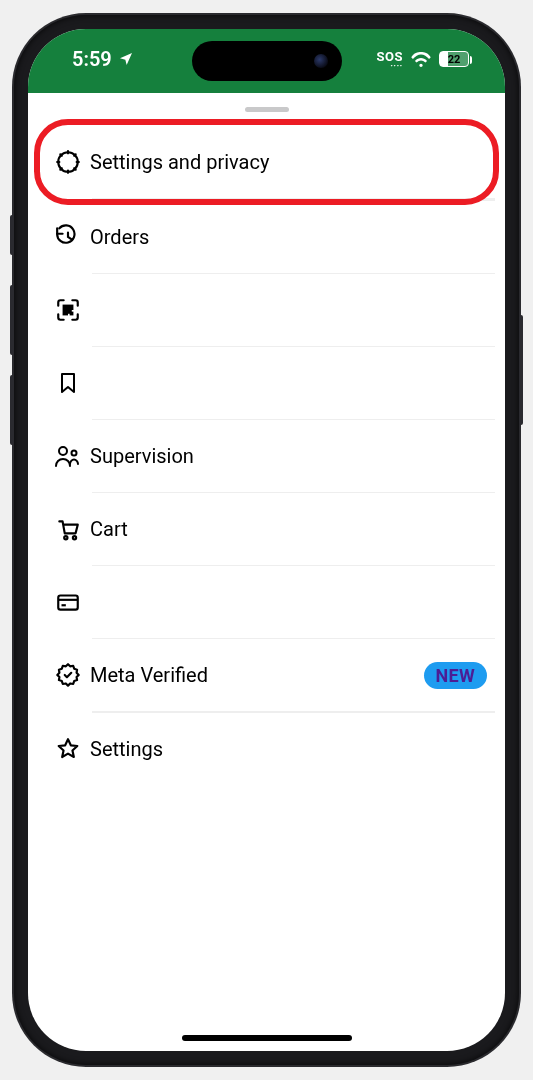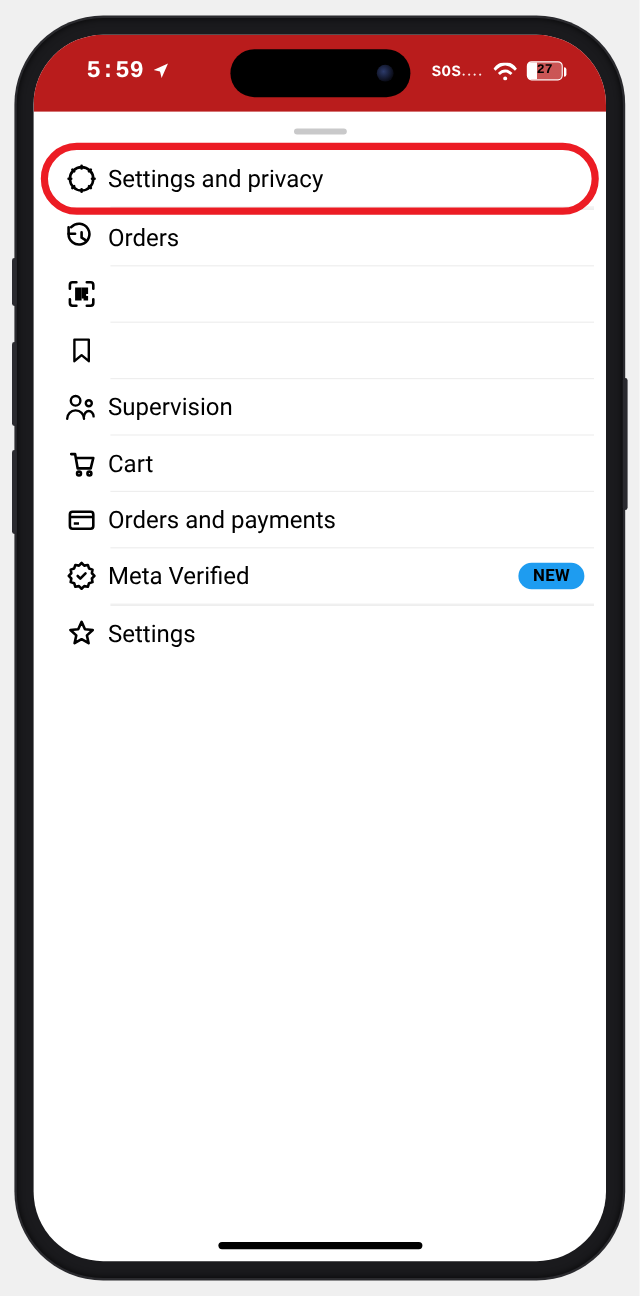--- a/index.html
+++ b/index.html
@@ -32,28 +32,27 @@
     .screen {
       width: 100%;
       height: 100%;
       background: #fff;
       border-radius: 58px;
       overflow: hidden;
       position: relative;
     }
     .status-bar {
       height: 64px;
-      background: #b91c1c;
+      background: #15803d;
       display: flex;
       align-items: center;
       justify-content: space-between;
       padding: 0 36px 4px 44px;
       color: #fff;
       position: relative;
-      font-family: Liberation Mono, monospace;
     }
     .dynamic-island {
       position: absolute;
       top: 12px;
       left: 50%;
       transform: translateX(-50%);
       width: 150px;
       height: 40px;
       background: #000;
       border-radius: 24px;
@@ -67,21 +66,21 @@
       background: radial-gradient(circle at 40% 40%, #2c3a6a, #0a0c18 70%);
     }
     .status-left {
       display: flex; align-items: center; gap: 6px;
       font-size: 20px; font-weight: 600;
     }
     .status-right {
       display: flex; align-items: center; gap: 8px;
       font-size: 14px; font-weight: 700;
     }
-    .sos-group { display:flex; flex-direction:row; align-items:flex-end; line-height:1; }
+    .sos-group { display:flex; flex-direction:column; align-items:flex-end; line-height:1; }
     .sos-text { font-size: 13px; font-weight:700; letter-spacing:0.5px; }
     .sos-dots { font-size: 6px; letter-spacing:1px; opacity:0.9; }
     .battery-wrap {
       display:flex; align-items:center; gap:2px;
     }
     .battery {
       width: 30px; height: 16px; border: 1.5px solid #fff; border-radius: 4px;
       display:flex; align-items:center; justify-content:center;
       font-size: 11px; font-weight:700; color:#000;
       background: linear-gradient(to right, #fff 0%, #fff 27%, rgba(255,255,255,0.25) 27%);
@@ -96,41 +95,41 @@
     }
     .handle-bar {
       width: 44px; height: 5px; background: #c9c9ca; border-radius: 3px;
     }
     .menu-list {
       padding: 6px 10px 0 10px;
     }
     .menu-item {
       display: flex;
       align-items: center;
-      height: 46px;
+      height: 72px;
       padding: 0 8px 0 8px;
       cursor: pointer;
       position: relative;
     }
     .menu-item .icon-slot {
       width: 44px;
       display:flex;
       align-items:center;
       justify-content:center;
     }
     .menu-item .label {
       font-size: 20px;
       color: #000;
       font-weight: 400;
       flex: 1;
     }
     .menu-item .badge-new {
       background: #1e9cf0;
-      color: #000000;
-      font-size: 14px;
+      color: #4c1d95;
+      font-size: 18px;
       font-weight: 700;
       padding: 3px 12px;
       border-radius: 14px;
       letter-spacing: 0.3px;
     }
     .divider-line {
       height: 1px;
       background: #eeeeee;
       margin-left: 54px;
     }
@@ -176,21 +175,21 @@
       <div class="status-right">
         <div class="sos-group">
           <span class="sos-text">SOS</span>
           <span class="sos-dots">••••</span>
         </div>
         <svg width="20" height="15" viewBox="0 0 24 18" fill="#fff">
             <path d="M12 18c-1.1 0-2-.9-2-2s.9-2 2-2 2 .9 2 2-.9 2-2 2zm-5.3-5.3l-2-2C7.1 8.3 9.5 7.2 12 7.2s4.9 1.1 7.3 3.5l-2 2C15.6 11 13.8 10.2 12 10.2s-3.6.8-5.3 2.5zM2.3 8.3l-2-2C3.8.8 7.8 0 12 0s8.2.8 11.7 6.3l-2 2C18.9 5.5 15.5 3 12 3S5.1 5.5 2.3 8.3z"></path>
           </svg>
         <div class="battery-wrap">
           <div class="battery">
-            <span>27</span>
+            <span>22</span>
           </div>
         </div>
       </div>
     </div>
 
     <div class="sheet-handle">
       <div class="handle-bar"></div>
     </div>
 
     <div class="menu-list">
@@ -272,21 +271,20 @@
       <div class="divider-line"></div>
 
       <div class="menu-item">
         <span class="icon-slot">
           <svg width="26" height="26" viewBox="0 0 24 24" fill="none" stroke="#000" stroke-width="2">
               <rect x="3" y="6" width="18" height="13" rx="2"></rect>
               <line x1="3" y1="10" x2="21" y2="10"></line>
               <line x1="6" y1="15" x2="10" y2="15"></line>
             </svg>
         </span>
-        <span class="label">Orders and payments</span>
       </div>
       <div class="divider-line"></div>
 
       <div class="menu-item">
         <span class="icon-slot">
           <svg width="26" height="26" viewBox="0 0 24 24" fill="none" stroke="#000" stroke-width="2">
               <path d="M12 2l2 2 2.8-.5.9 2.7 2.7.9-.5 2.8 2 2-2 2 .5 2.8-2.7.9-.9 2.7-2.8-.5-2 2-2-2-2.8.5-.9-2.7-2.7-.9.5-2.8-2-2 2-2-.5-2.8 2.7-.9.9-2.7 2.8.5 2-2z" stroke-linejoin="round"></path>
               <path d="M9 12l2 2 4-4" stroke-linecap="round" stroke-linejoin="round"></path>
             </svg>
         </span>

